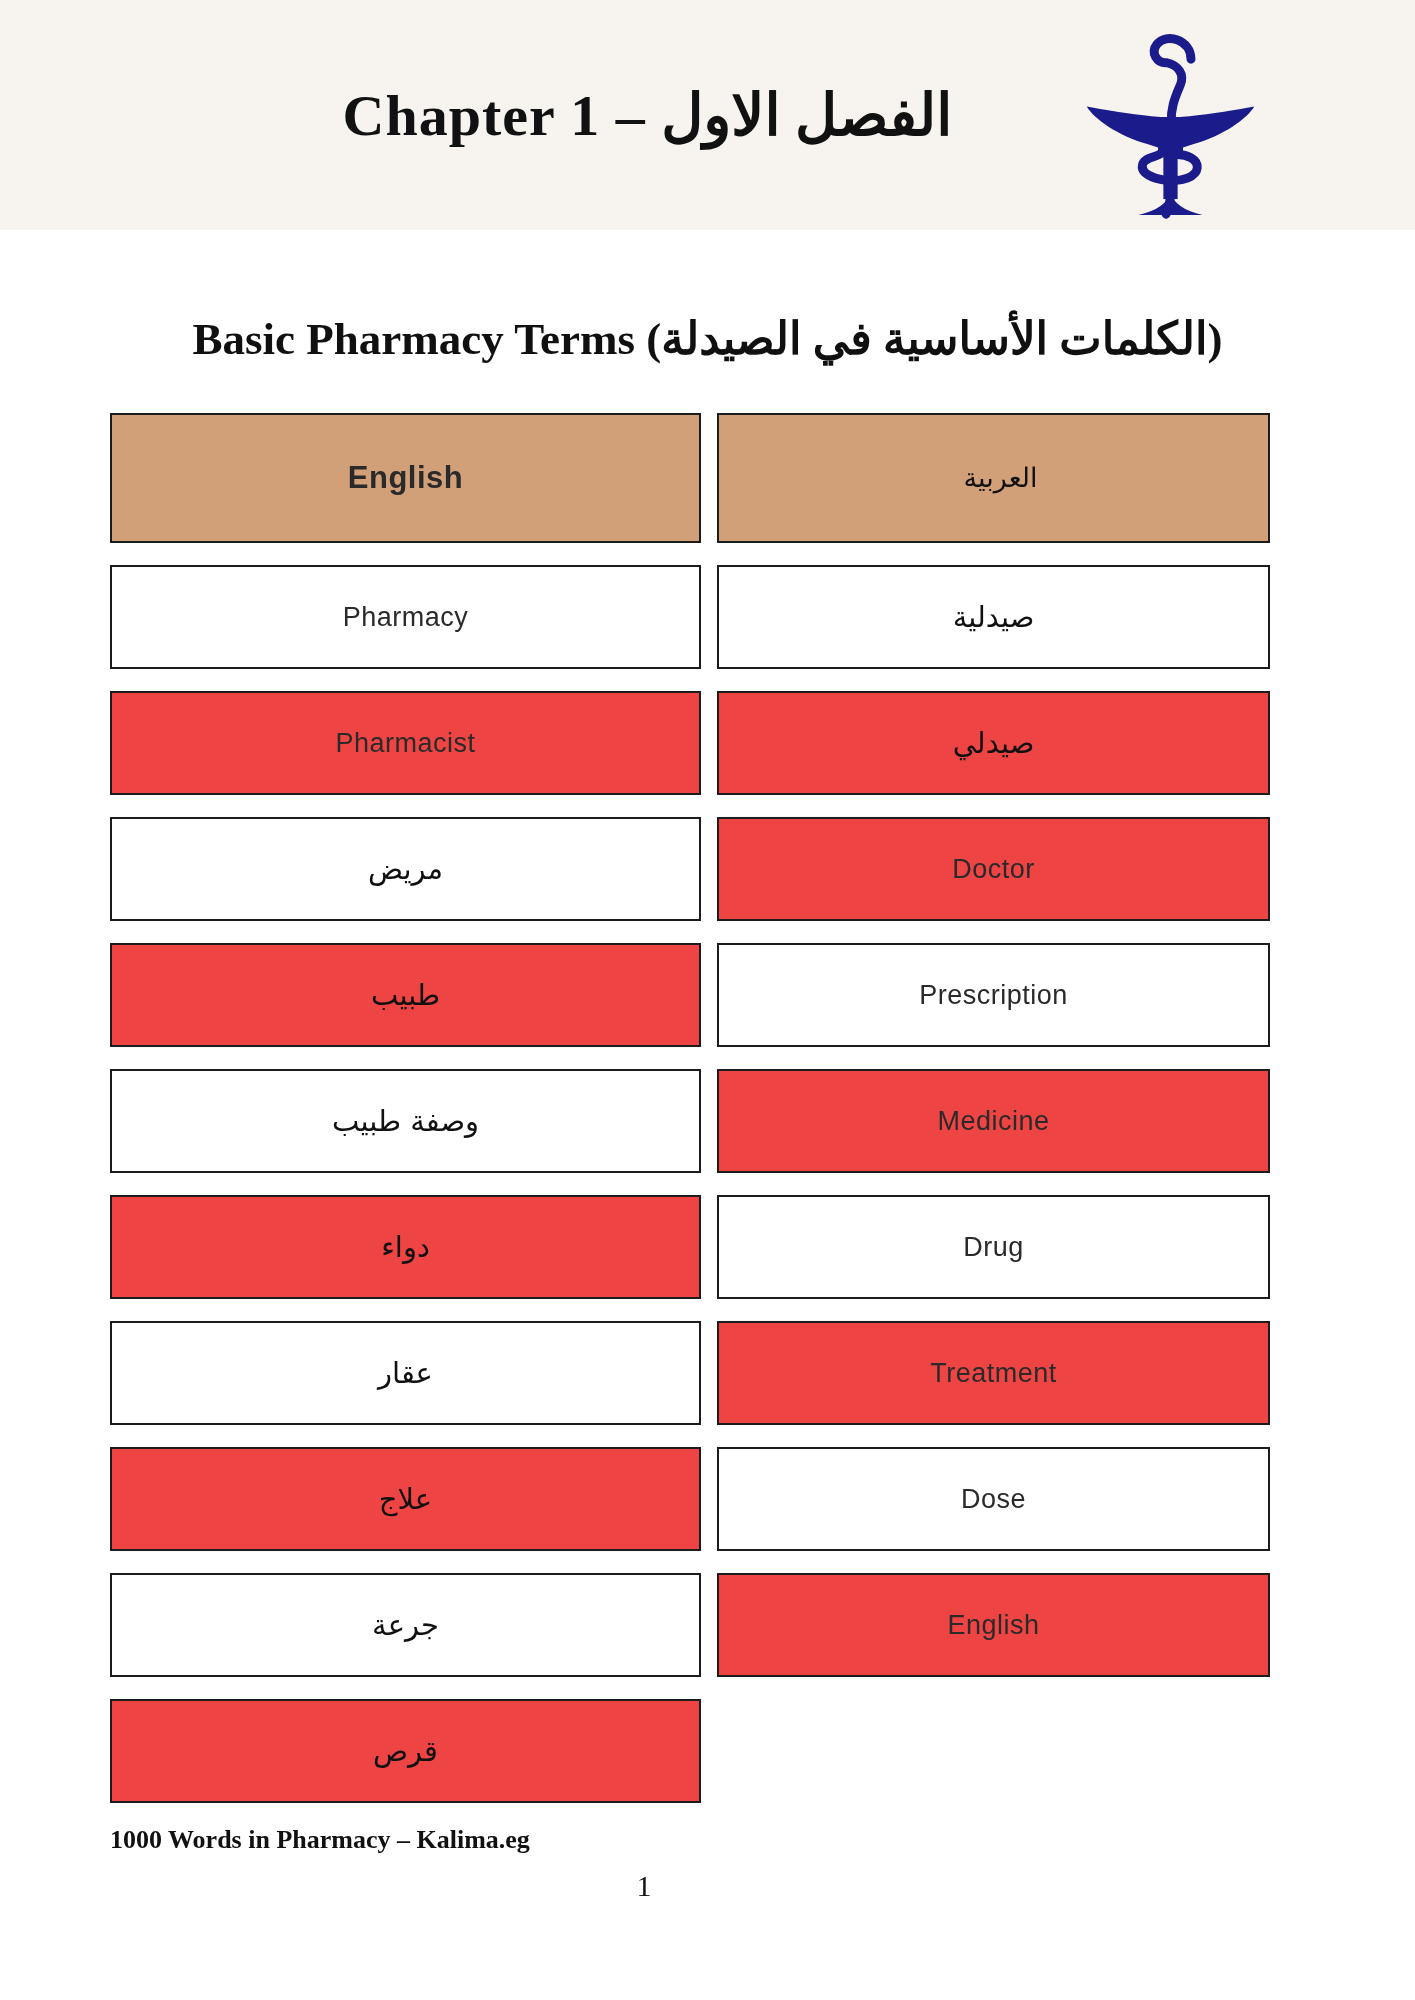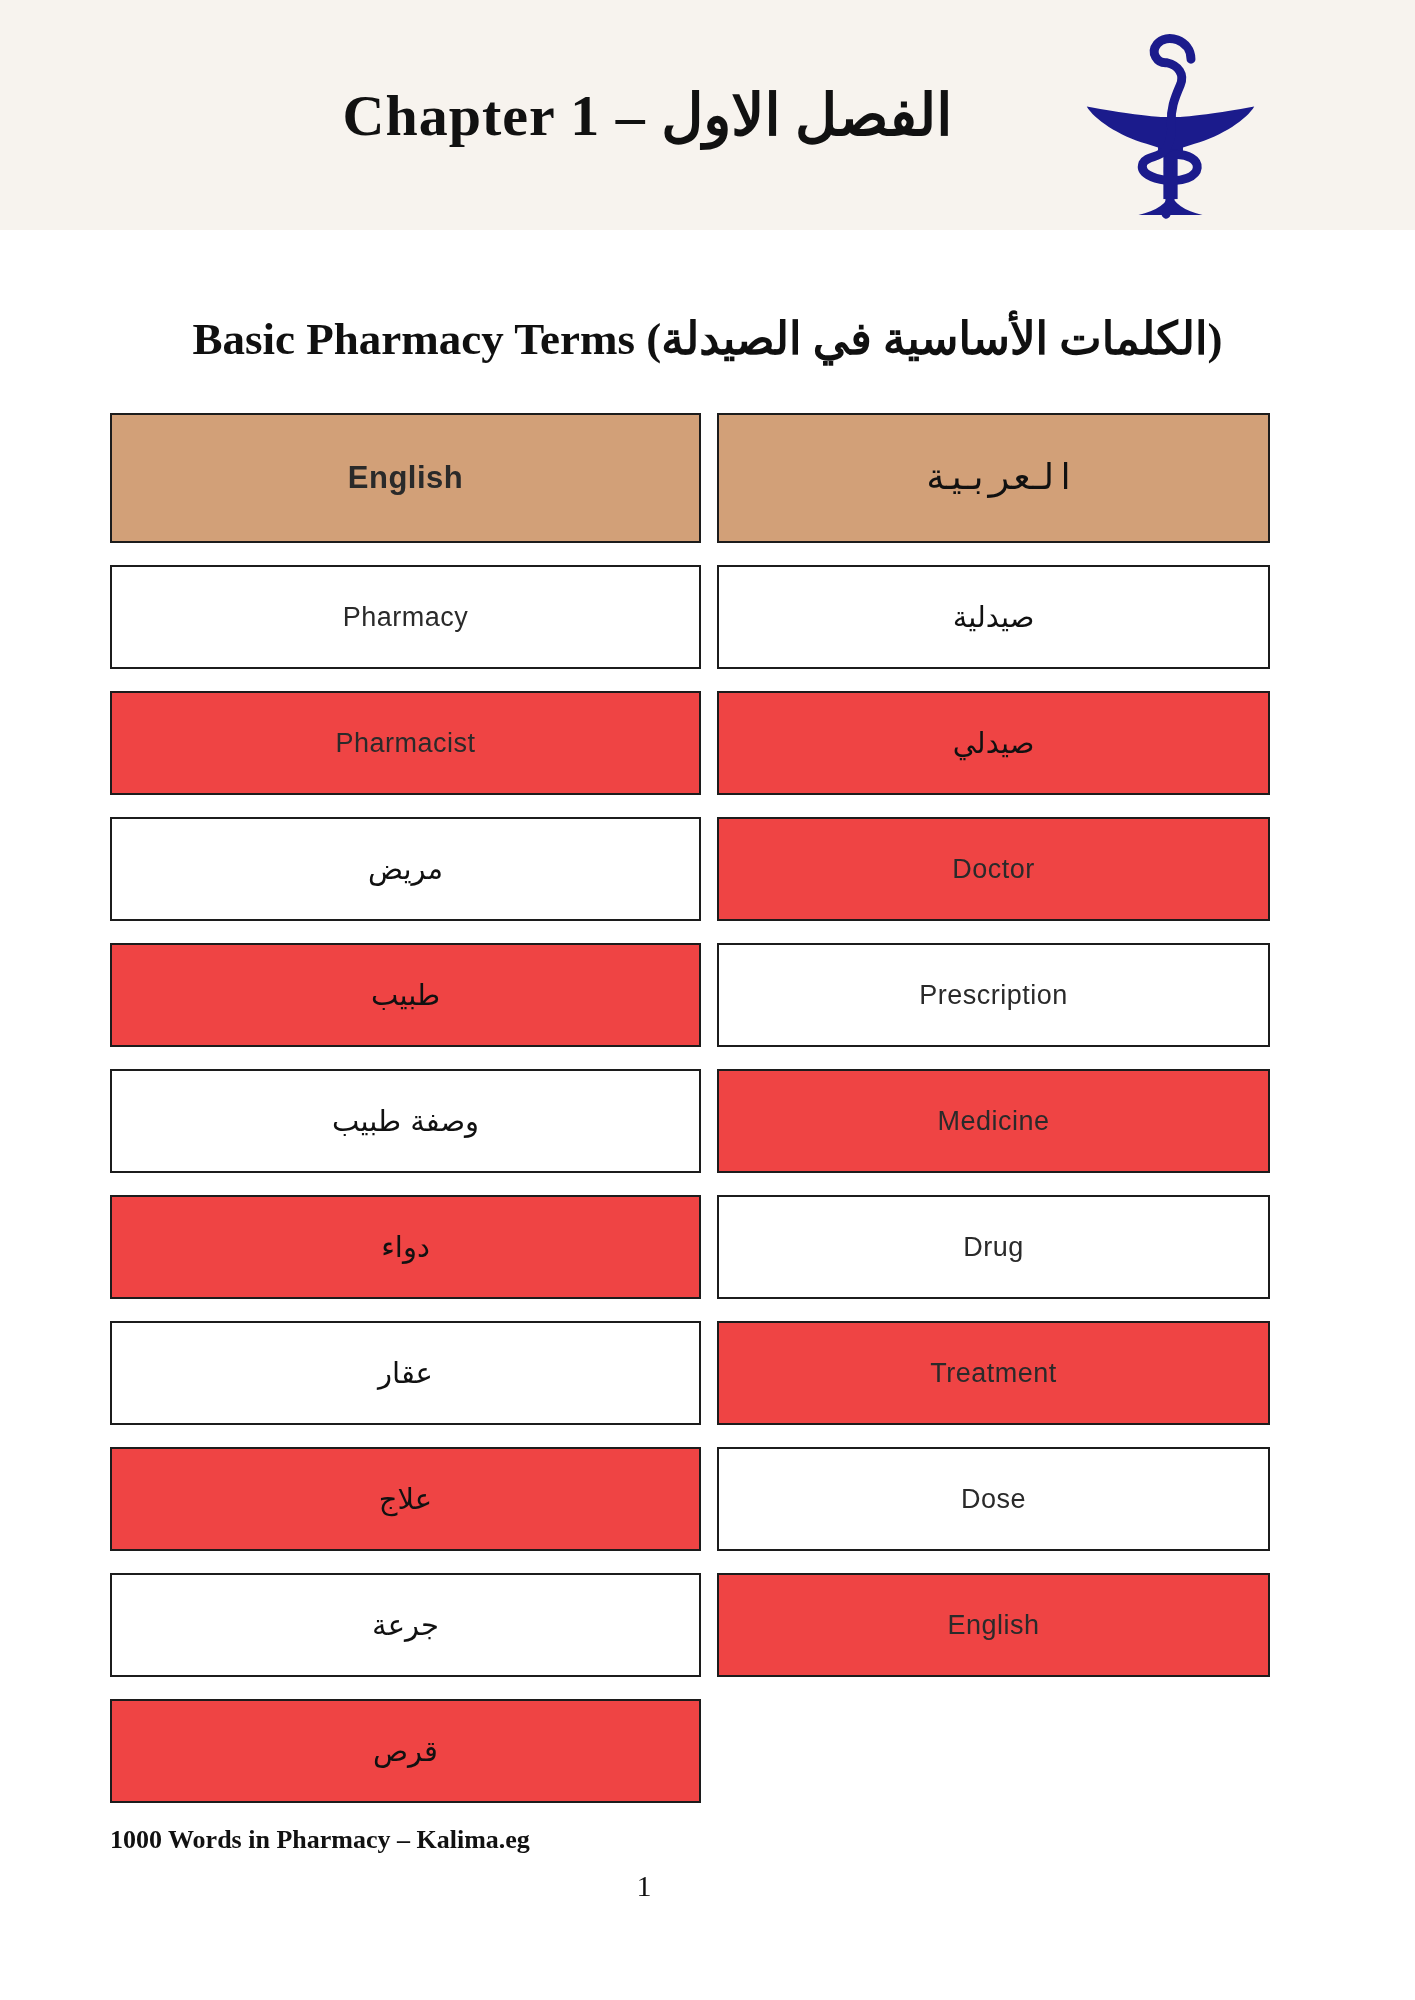--- a/index.html
+++ b/index.html
@@ -60,22 +60,22 @@
   .cell.head {
     height:130px;
     background:#d2a078;
     color:#ffffff;
   }
   .cell.head.en {
     font-family:"Liberation Sans", sans-serif;
     font-weight:bold; font-size:31px; letter-spacing:0.5px;
   }
   .cell.head.ar {
-    font-family:Liberation Mono, monospace;
-    font-size:36px;
+    font-family:Liberation Serif, serif;
+    font-size:27px;
     padding-left:14px;
   }
   .cell.en {
     font-family:"Liberation Sans", sans-serif;
     font-size:27px; color:#2a2a2a; letter-spacing:0.5px;
   }
   .cell.ar {
     font-family:"DejaVu Sans", sans-serif;
     font-size:29px; color:#111111;
     direction:rtl;

